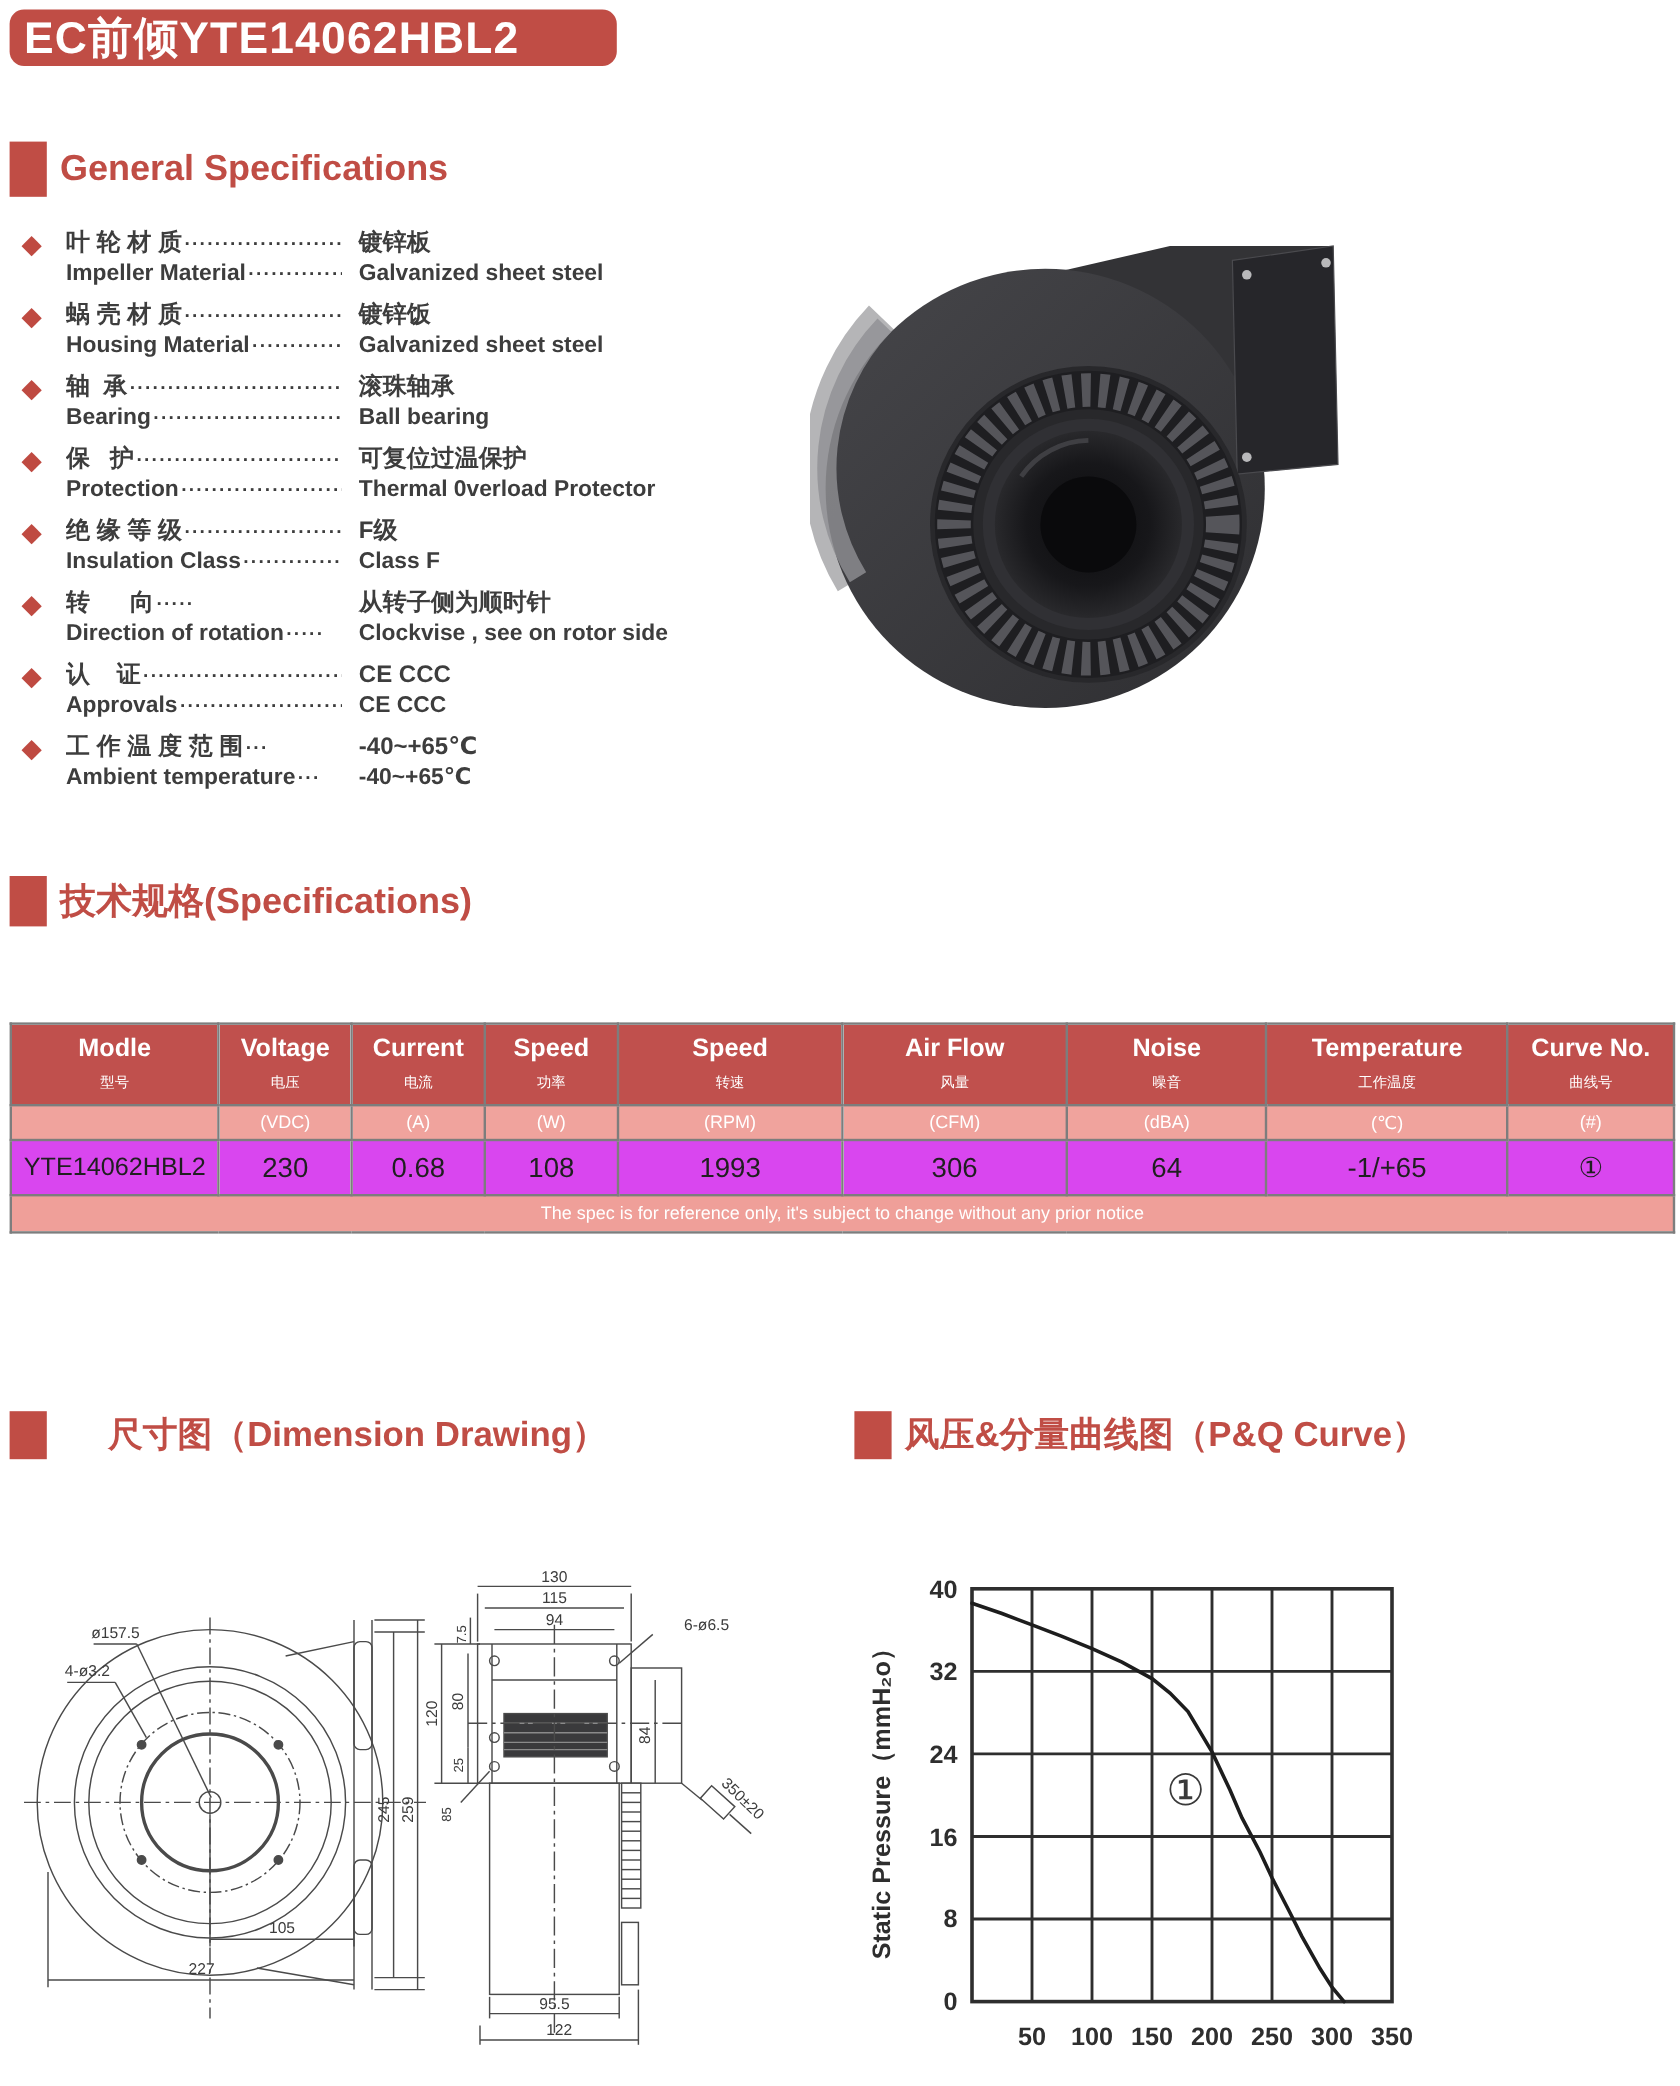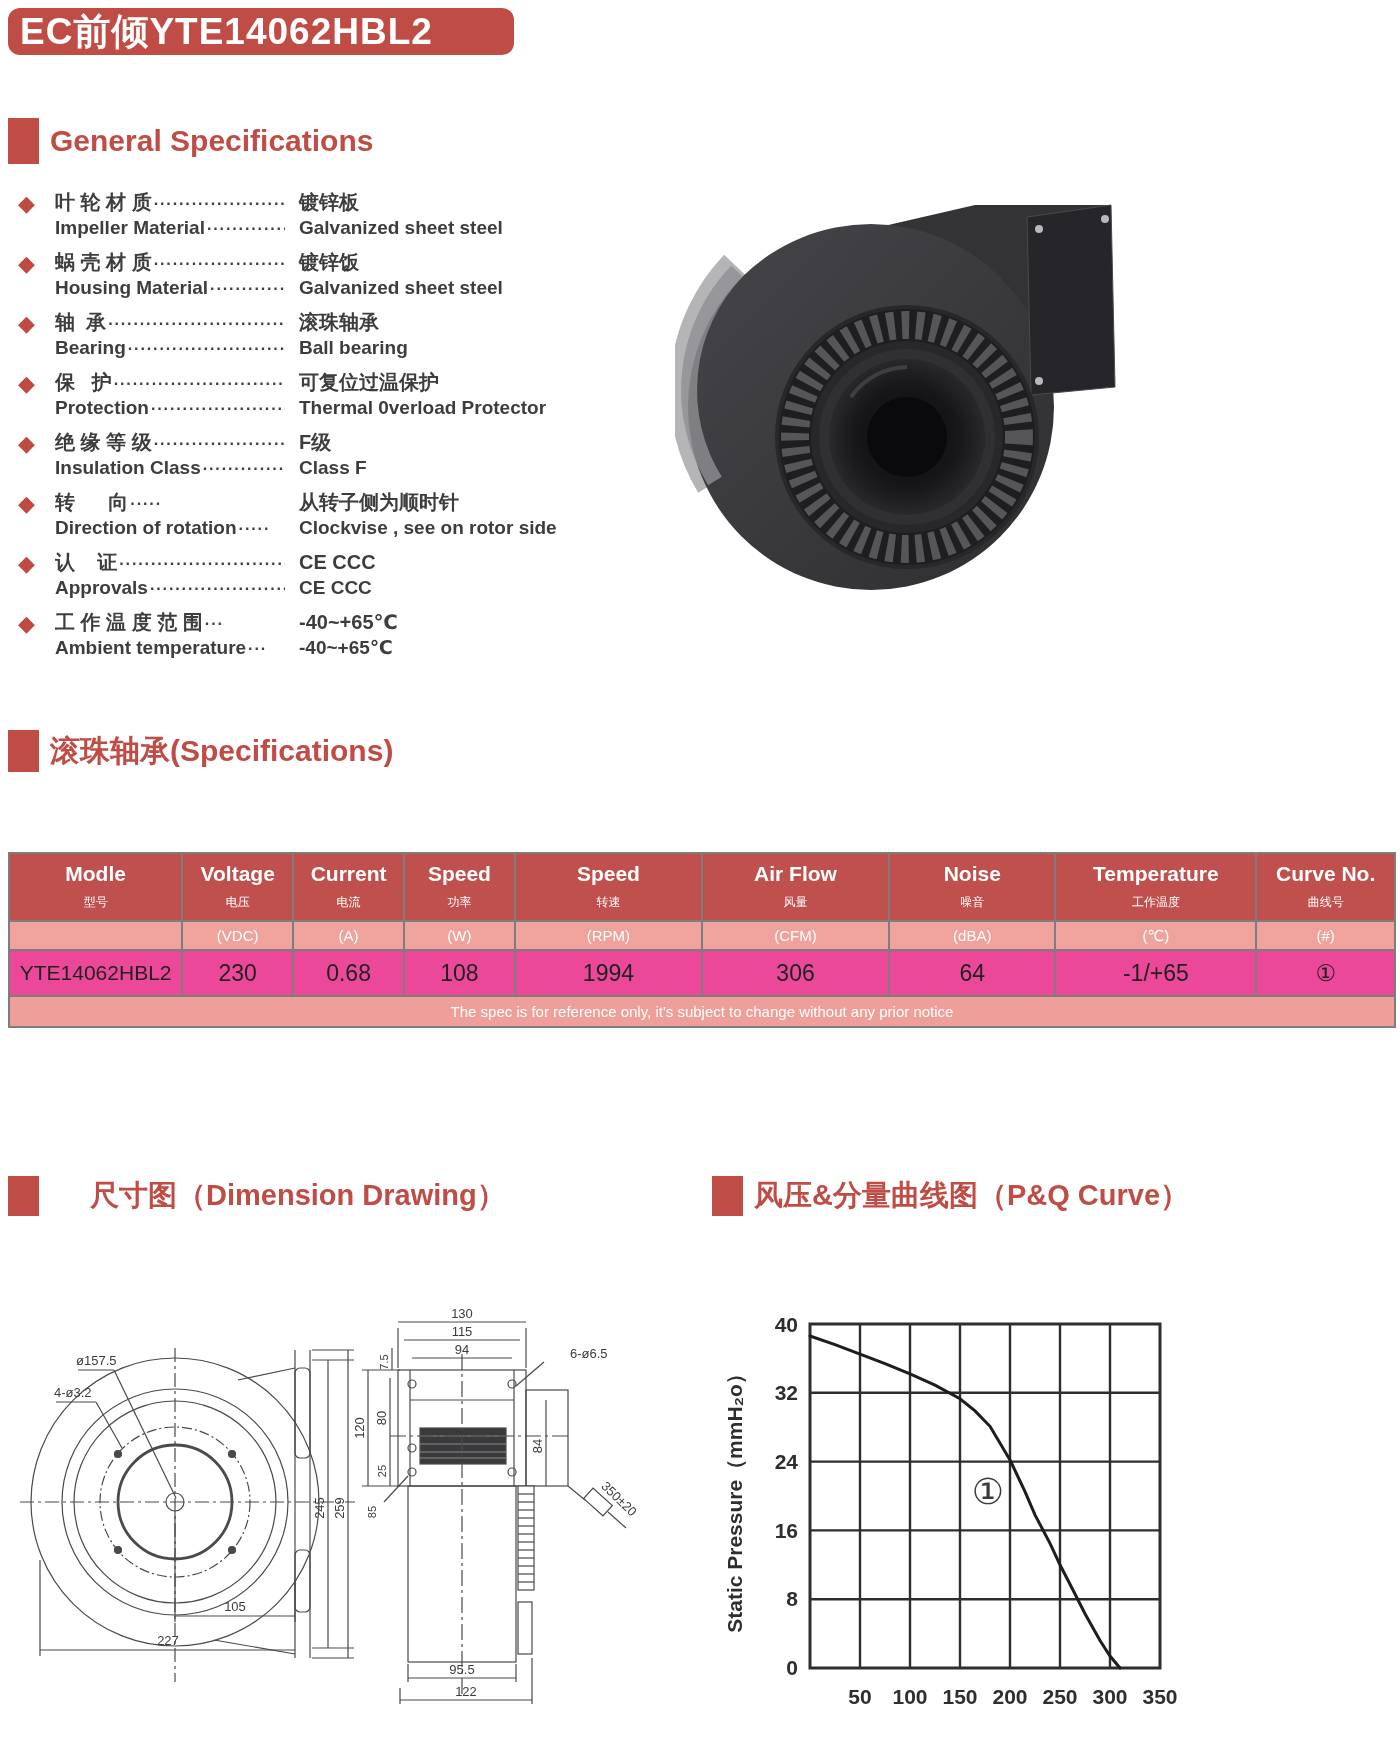--- a/index.html
+++ b/index.html
@@ -28,21 +28,21 @@
   .val.en{font-size:19px;}
 
   
   .tbl-wrap{position:absolute;left:8px;top:852px;width:1388px;}
   table.spec{border-collapse:collapse;width:1388px;table-layout:fixed;}
   table.spec th,table.spec td{border:2px solid #7d7d7d;text-align:center;padding:0;overflow:hidden;}
   table.spec thead th{background:#c0504d;color:#fff;padding:8px 2px 9px 2px;}
   .th-en{font-size:21px;font-weight:bold;}
   .th-zh{font-size:12px;font-weight:normal;margin-top:8px;}
   tr.units td{background:#f0a39d;color:#fff;font-size:15px;height:27px;}
-  tr.data td{background:#ec4899;color:#1f1f1f;font-size:23px;height:44px;}
+  tr.data td{background:#d946ef;color:#1f1f1f;font-size:23px;height:44px;}
   tr.data td:first-child{font-size:21px;}
   tr.note td{background:#ef9f99;color:#fff;font-size:15px;height:29px;}
 
   svg text{font-family:"Liberation Sans","DejaVu Sans",sans-serif;}
   .dim-text{font-size:13px;fill:#3c3c3c;}
   .tick{font-size:21px;font-weight:bold;fill:#2e2e2e;}
   .axis-label{font-size:21px;font-weight:bold;fill:#2e2e2e;}
 </style>
 </head>
 <body>
@@ -225,21 +225,21 @@
       <circle cx="232" cy="262" r="112" fill="none" stroke="#55555a" stroke-width="28" stroke-dasharray="7.5 7"></circle>
       <circle cx="232" cy="262" r="88" fill="#303034"></circle>
       <circle cx="232" cy="262" r="78" fill="url(#gCone)"></circle>
       <circle cx="232" cy="262" r="40" fill="#0a0a0c"></circle>
       <path d="M 176,222 A 70 70 0 0 1 232,192" stroke="#4c4c50" stroke-width="4" fill="none" opacity="0.7"></path>
     </g>
   </svg>
 
   <div class="sec-head" style="left:8px;top:730px;">
     <div class="sec-sq"></div>
-    <div class="sec-title">滚珠轴承(Specifications)</div>
+    <div class="sec-title">技术规格(Specifications)</div>
   </div>
 
   <div class="tbl-wrap">
     <table class="spec">
       <colgroup>
         <col style="width:12.5%">
           <col style="width:8%">
           <col style="width:8%">
           <col style="width:8%">
         <col style="width:13.5%">
@@ -298,21 +298,21 @@
           <td>(℃)</td>
           <td>(#)</td>
         </tr>
       </thead>
       <tbody>
         <tr class="data">
           <td>YTE14062HBL2</td>
           <td>230</td>
           <td>0.68</td>
           <td>108</td>
-          <td>1994</td>
+          <td>1993</td>
           <td>306</td>
           <td>64</td>
           <td>-1/+65</td>
           <td>①</td>
         </tr>
         <tr class="note">
           <td colspan="9">The spec is for reference only, it's subject to change without any prior notice</td>
         </tr>
       </tbody>
     </table>

